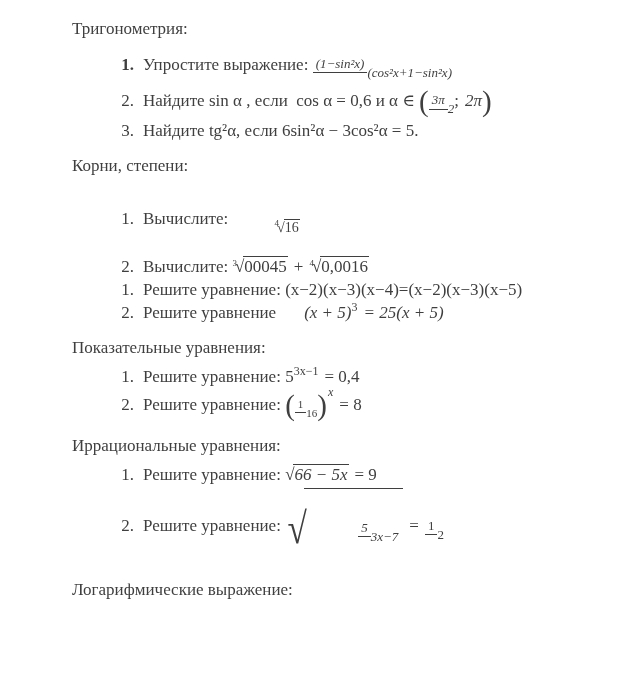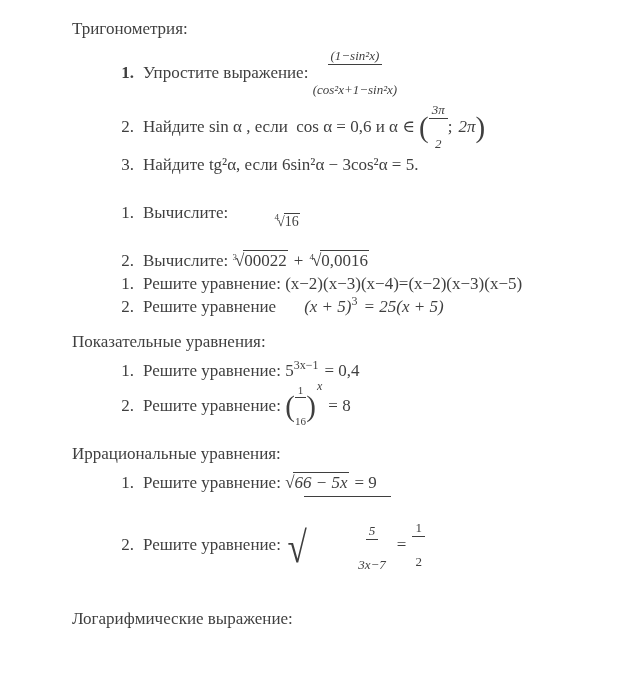--- a/index.html
+++ b/index.html
@@ -14,21 +14,21 @@
   .section-title { font-size: 17px; font-weight: 400; margin: 15px 0 9px 0; }
   .section.first .section-title { margin-top: 9px; }
   .item { display: flex; align-items: center; margin: 3px 0 3px 41px; font-size: 17px; }
   .num { flex: none; min-width: 21px; text-align: right; margin-right: 9px; }
   .bold { font-weight: 700; }
   .content { display: inline-flex; align-items: center; white-space: pre; }
   .it { font-style: italic; }
   .ml6 { margin-left: 6px; }
   .ml14 { margin-left: 28px; }
   
-  .frac { display: inline-flex; flex-direction: column; align-items: center; line-height: 1.25; }
+  .frac { display: inline-flex; flex-direction: row; align-items: center; line-height: 1.25; }
   .fn { border-bottom: 1px solid currentColor; padding: 0 3px; text-align: center; }
   .fd { padding-top: 1px; text-align: center; margin-top: 16px; }
   .f11 { font-size: 11px; }
   .f13 { font-size: 13px; }
   .f14 { font-size: 14px; }
   
   .rad { white-space: nowrap; }
   .rsign { letter-spacing: -1px; }
   .ridx { font-size: 9px; position: relative; top: -6px; margin-right: -2px; }
   .rbar { border-top: 1px solid currentColor; padding: 0 1px; }
@@ -82,38 +82,39 @@
 
     <div class="item">
       <span class="num">3.</span>
       <span class="content">
         <span>Найдите tg²α, если 6sin²α − 3cos²α = 5.</span>
       </span>
     </div>
   </div>
 
   <div class="section">
+    <div class="section-title">Корни, степени:</div>
 
     <div class="item">
       <span class="num">1.</span>
       <span class="content">
         <span>Вычислите: </span>
         <span class="frac f14">
           <span class="fd">
             <span class="rad"><span class="ridx">4</span><span class="rsign">√</span><span class="rbar">16</span></span>
           </span>
         </span>
       </span>
     </div>
 
     <div class="item">
       <span class="num">2.</span>
       <span class="content">
         <span>Вычислите: </span>
-        <span class="rad"><span class="ridx">3</span><span class="rsign">√</span><span class="rbar">00022</span></span>
+        <span class="rad"><span class="ridx">3</span><span class="rsign">√</span><span class="rbar">00045</span></span>
         <span class="ml6">+</span>
         <span class="rad ml6"><span class="ridx">4</span><span class="rsign">√</span><span class="rbar">0,0016</span></span>
       </span>
     </div>
   </div>
 
   <div class="section">
 
     <div class="item">
       <span class="num">1.</span>

